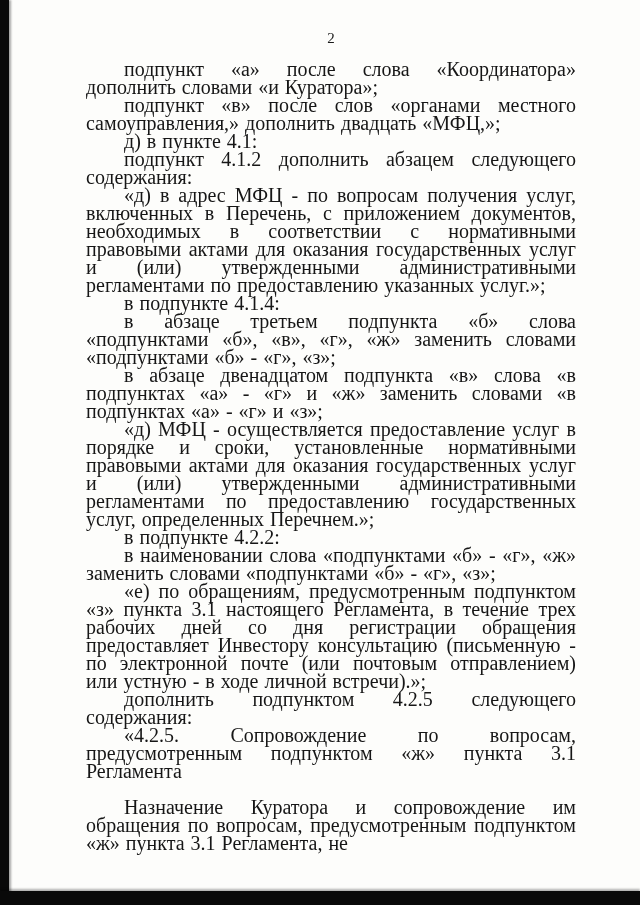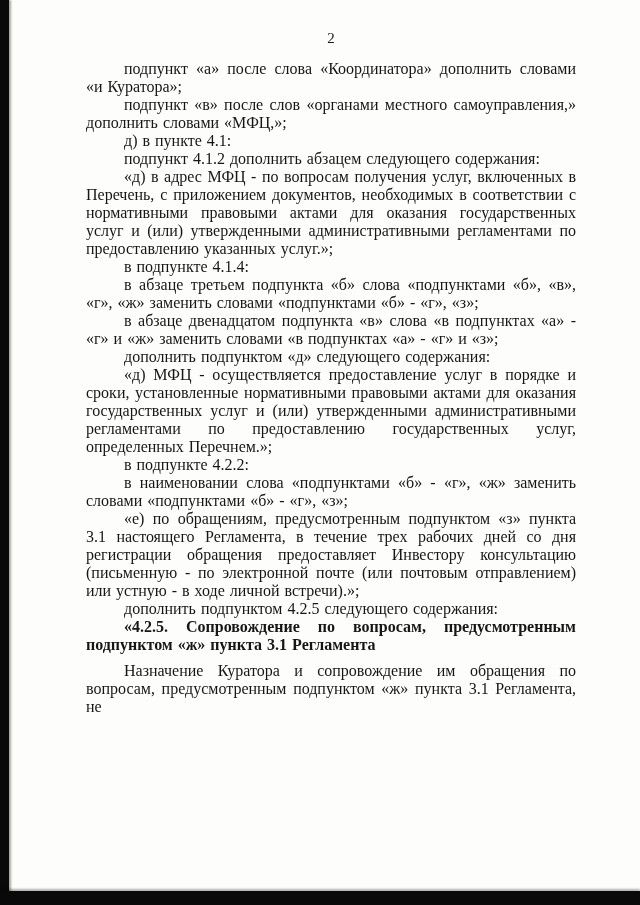--- a/index.html
+++ b/index.html
@@ -41,56 +41,55 @@
     width: 490px;
     text-align: center;
     font-size: 15px;
     color: #1a1a1a;
   }
   .content {
     position: absolute;
     top: 60px;
     left: 86px;
     width: 490px;
-    font-size: 16px;
+    font-size: 20px;
     line-height: 18px;
     text-align: justify;
     word-spacing: 1px;
   }
   .content p {
     margin: 0;
     text-indent: 38px;
   }
   .content p.bold-para {
-    font-weight: bold;
+    font-weight: normal;
   }
   .content p.gap-before {
-    margin-top: 8px;
+    margin-top: 18px;
   }
 </style>
 </head>
 <body>
 
 <div class="page">
 
   <div class="scan-edge-left"></div>
   <div class="scan-edge-bottom"></div>
 
   <div class="page-number">2</div>
 
   <div class="content">
     <p>подпункт «а» после слова «Координатора» дополнить словами «и Куратора»;</p>
-    <p>подпункт «в» после слов «органами местного самоуправления,» дополнить словами «МФЦ,»;</p>
+    <p>подпункт «в» после слов «органами местного самоуправления,» дополнить двадцать «МФЦ,»;</p>
     <p>д) в пункте 4.1:</p>
     <p>подпункт 4.1.2 дополнить абзацем следующего содержания:</p>
     <p>«д) в адрес МФЦ - по вопросам получения услуг, включенных в Перечень, с приложением документов, необходимых в соответствии с нормативными правовыми актами для оказания государственных услуг и (или) утвержденными административными регламентами по предоставлению указанных услуг.»;</p>
     <p>в подпункте 4.1.4:</p>
     <p>в абзаце третьем подпункта «б» слова «подпунктами «б», «в», «г», «ж» заменить словами «подпунктами «б» - «г», «з»;</p>
     <p>в абзаце двенадцатом подпункта «в» слова «в подпунктах «а» - «г» и «ж» заменить словами «в подпунктах «а» - «г» и «з»;</p>
-    <p>дополнить подпунктом «д» следующего содержания:</p>
     <p>«д) МФЦ - осуществляется предоставление услуг в порядке и сроки, установленные нормативными правовыми актами для оказания государственных услуг и (или) утвержденными административными регламентами по предоставлению государственных услуг, определенных Перечнем.»;</p>
     <p>в подпункте 4.2.2:</p>
     <p>в наименовании слова «подпунктами «б» - «г», «ж» заменить словами «подпунктами «б» - «г», «з»;</p>
     <p>«е) по обращениям, предусмотренным подпунктом «з» пункта 3.1 настоящего Регламента, в течение трех рабочих дней со дня регистрации обращения предоставляет Инвестору консультацию (письменную - по электронной почте (или почтовым отправлением) или устную - в ходе личной встречи).»;</p>
     <p>дополнить подпунктом 4.2.5 следующего содержания:</p>
     <p class="bold-para">«4.2.5. Сопровождение по вопросам, предусмотренным подпунктом «ж» пункта 3.1 Регламента</p>
     <p class="gap-before">Назначение Куратора и сопровождение им обращения по вопросам, предусмотренным подпунктом «ж» пункта 3.1 Регламента, не</p>
   </div>
 
 </div>

